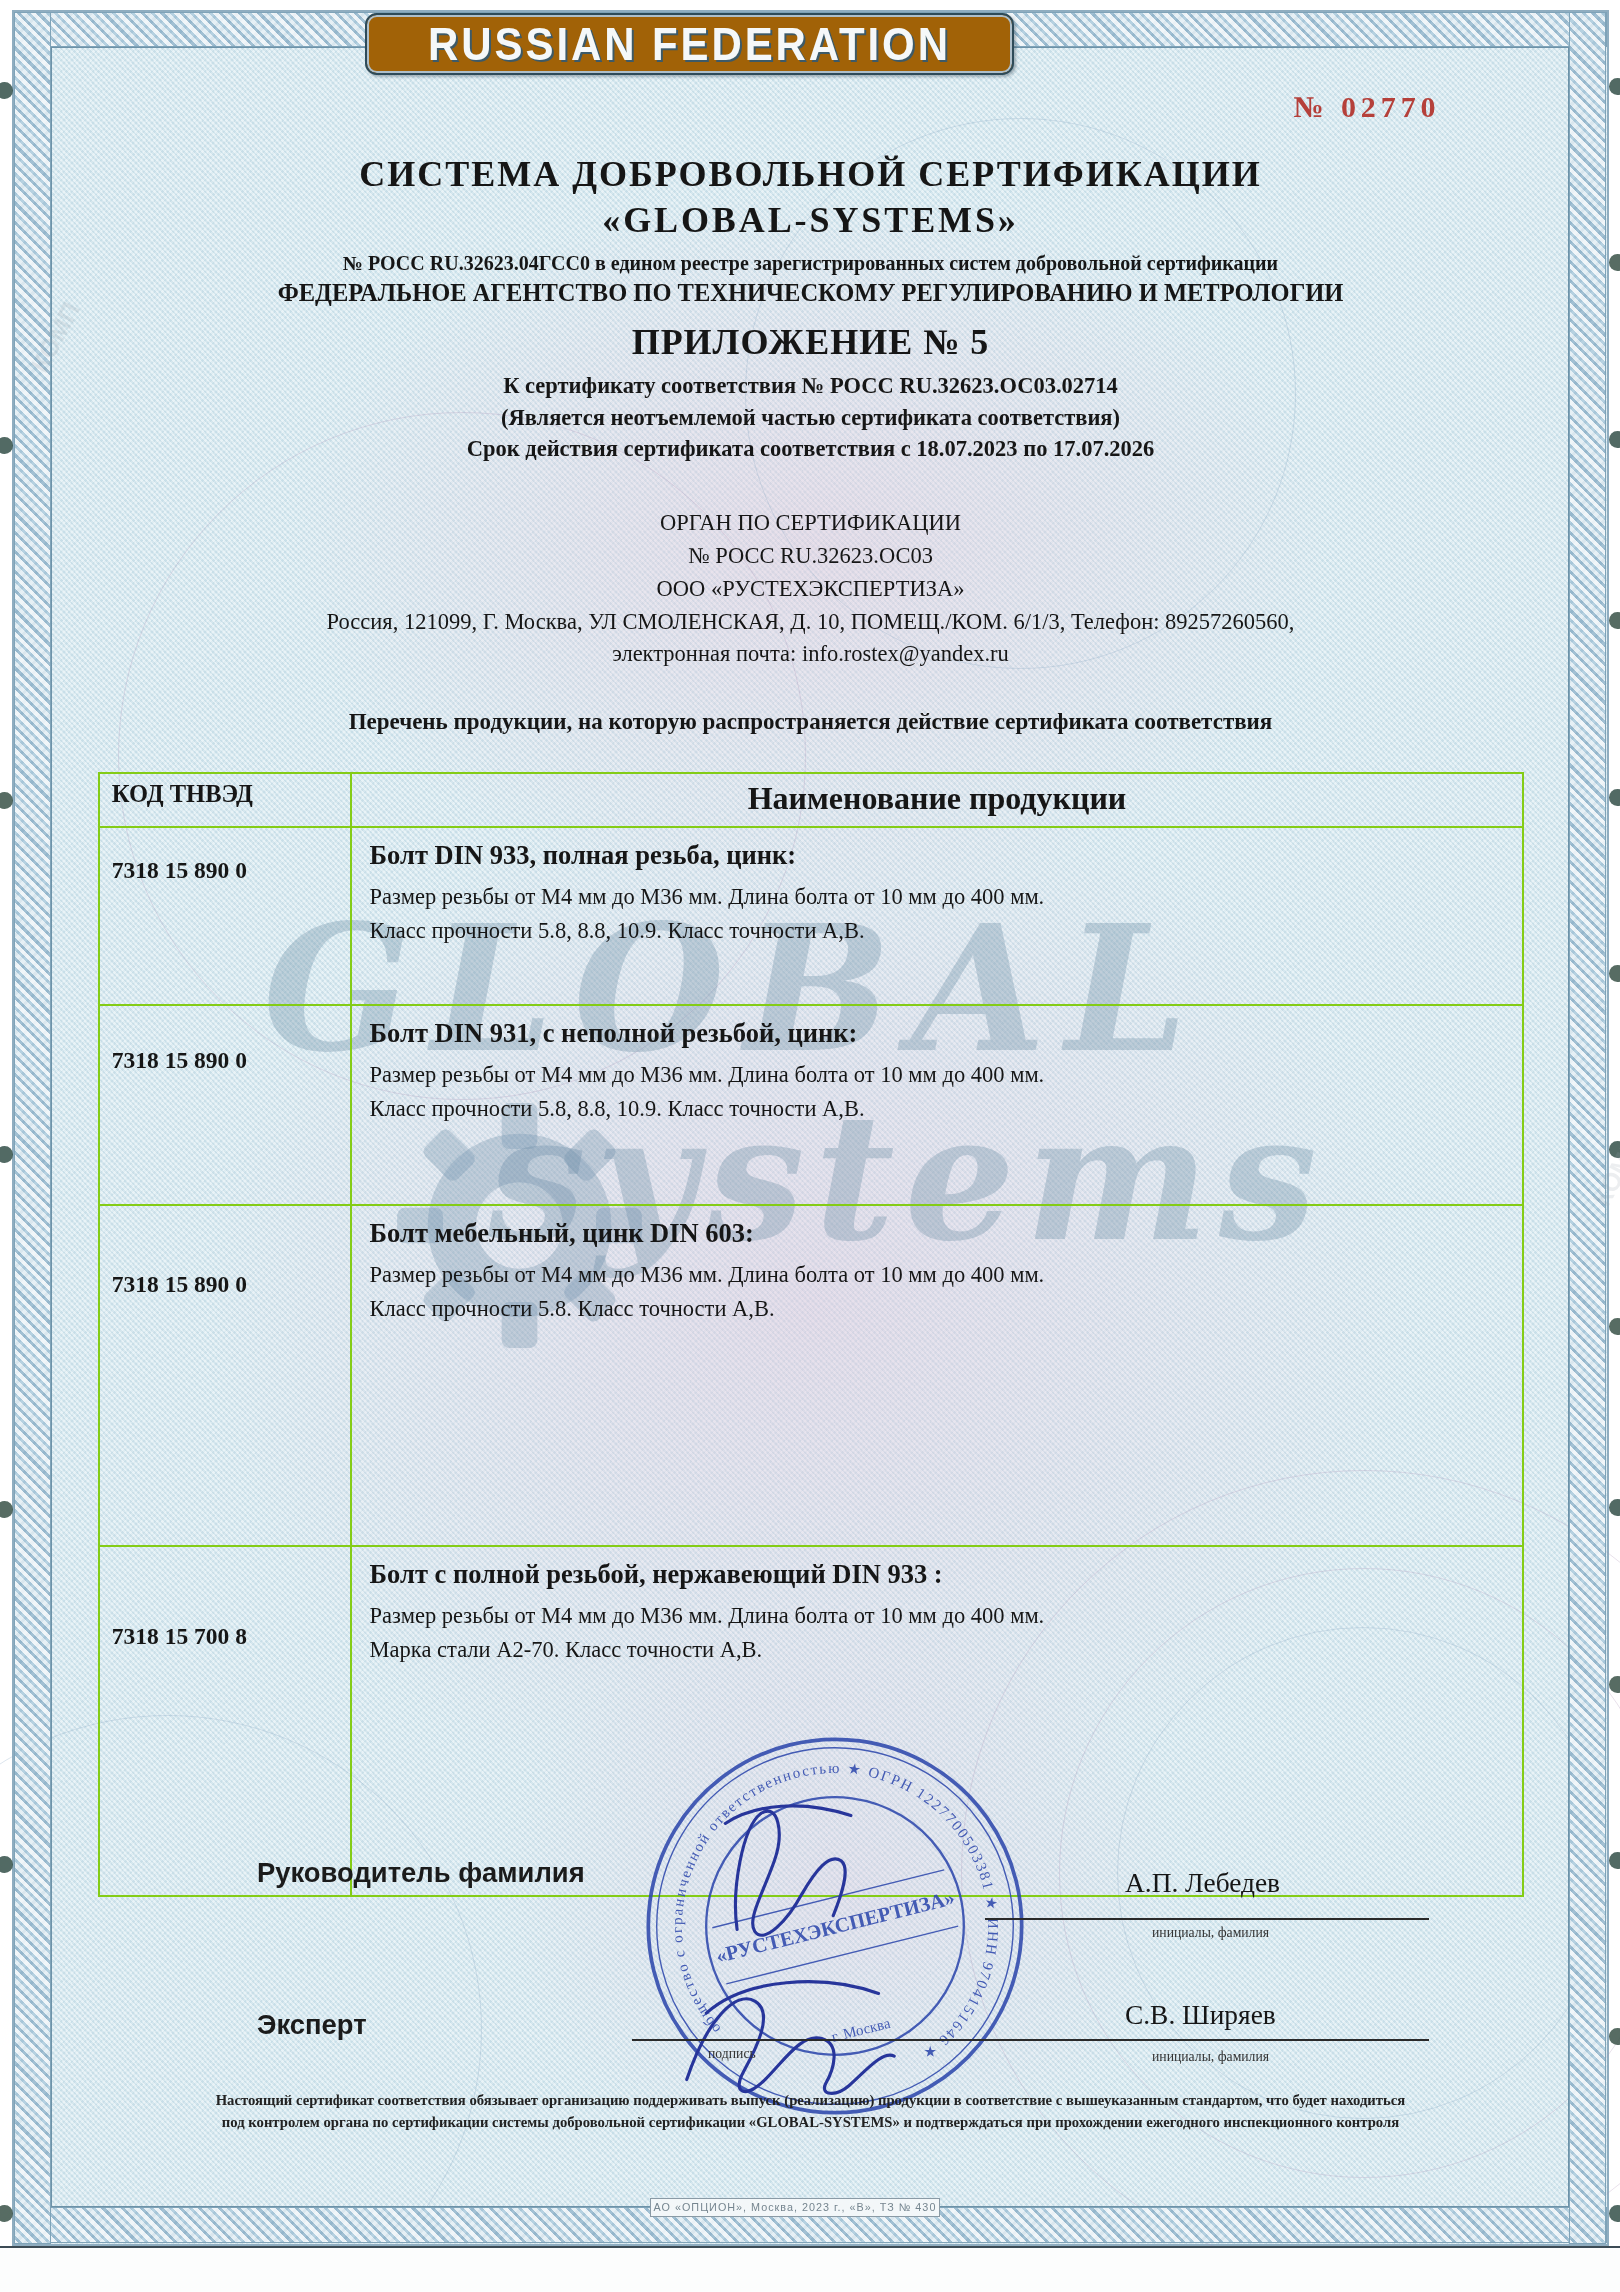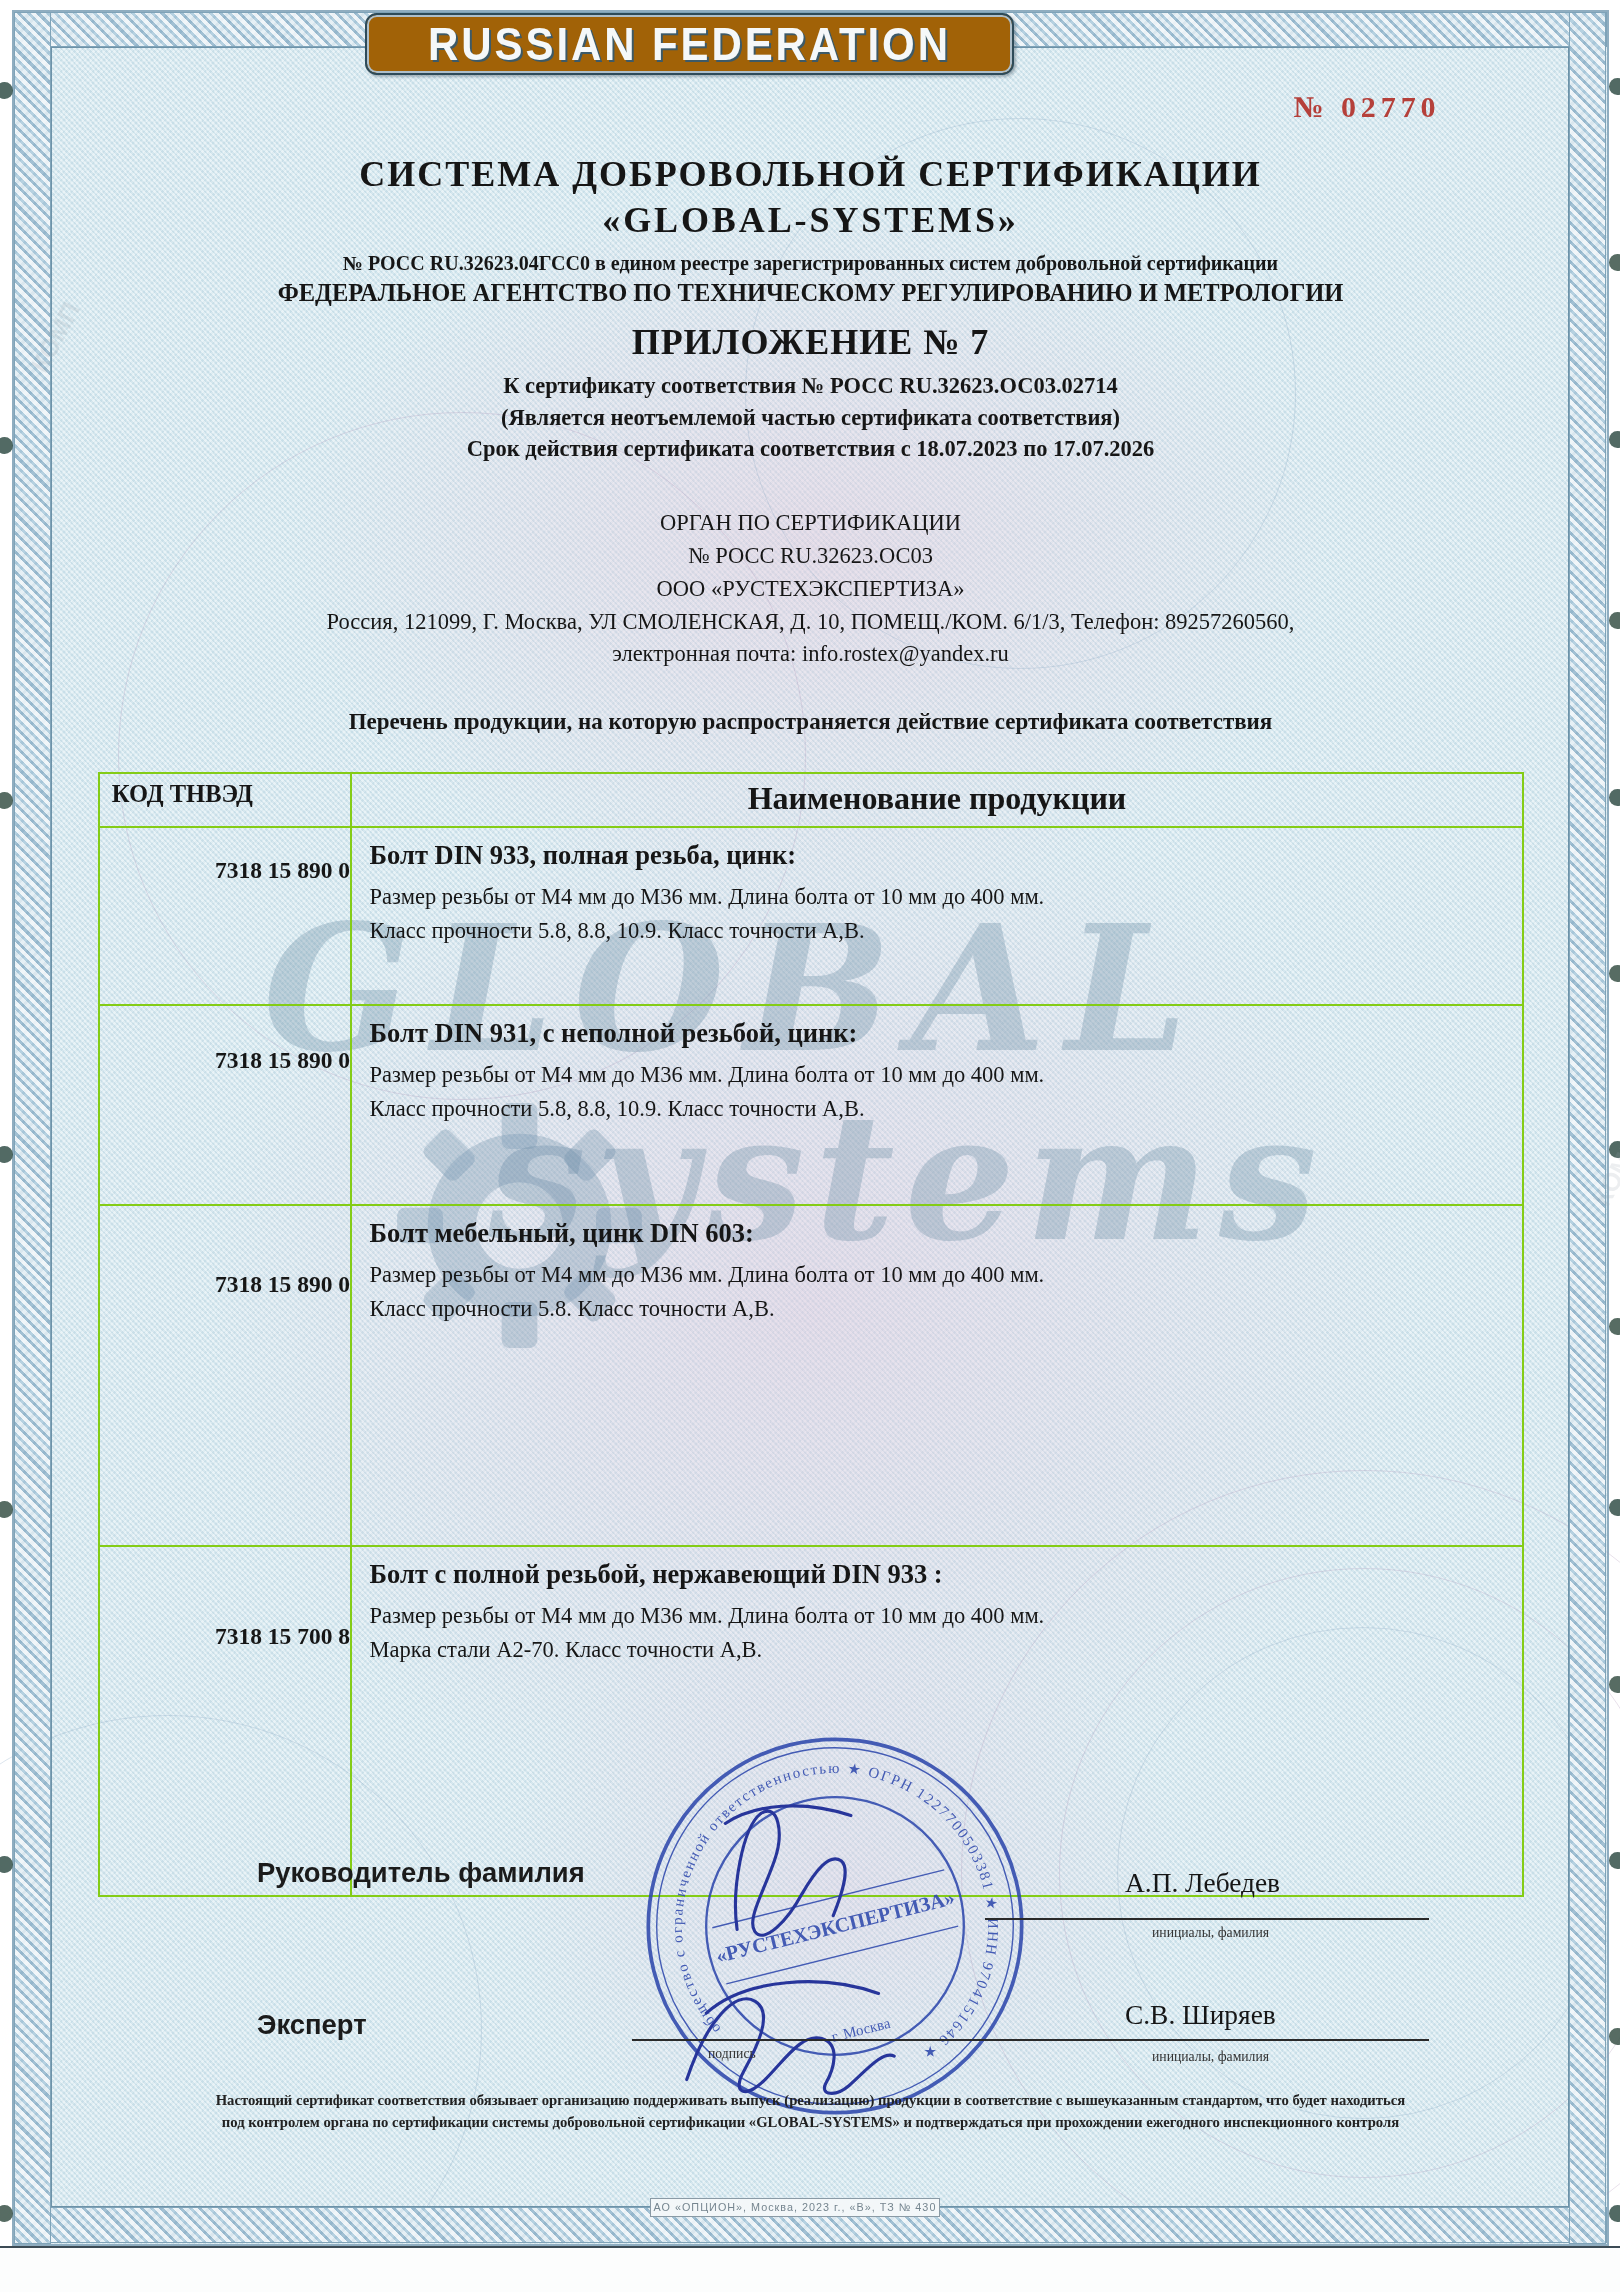--- a/index.html
+++ b/index.html
@@ -80,21 +80,21 @@
 
   
   .ptable{position:absolute;left:98px;top:772px;width:1426px;border-collapse:collapse;
     table-layout:fixed;}
   .ptable td{border:2px solid #84cc16;vertical-align:top;padding:0;
     background:rgba(255,255,255,.02);}
   .ptable .hdr td{height:46px;}
   .hdr-code{font-weight:bold;font-size:24.5px;padding:5.9px 0 0 11.8px !important;}
   .hdr-name{font-weight:bold;font-size:32px;text-align:center;padding-top:5.9px !important;}
   .row1 td{height:147px;} .row2 td{height:157px;} .row3 td{height:274px;} .row4 td{height:272px;}
-  .code-cell{font-weight:bold;font-size:23.5px;padding-left:11.8px !important;text-align:right;}
+  .code-cell{font-weight:bold;font-size:23.5px;padding-left:11.8px !important;}
   .row1 .code-cell{padding-top:29px !important;}
   .row2 .code-cell{padding-top:41px !important;}
   .row3 .code-cell{padding-top:65px !important;}
   .row4 .code-cell{padding-top:76px !important;border-radius:32px;}
   .name-cell{padding:9.8px 9.8px 0 17.6px !important;}
   .p-title{font-weight:bold;font-size:26.5px;margin:2px 0 9.8px 0;}
   .p-line{font-size:22.5px;line-height:34px;}
 
   
   .sig-label{position:absolute;font-family:"Liberation Sans",sans-serif;font-weight:bold;
@@ -161,21 +161,21 @@
   <div class="banner">
     <span class="banner-text">RUSSIAN FEDERATION</span>
   </div>
 
   <div class="doc-number">№ 02770</div>
 
   <div class="cline t-title">СИСТЕМА ДОБРОВОЛЬНОЙ СЕРТИФИКАЦИИ</div>
   <div class="cline t-title2">«GLOBAL-SYSTEMS»</div>
   <div class="cline t-registry">№ РОСС RU.32623.04ГСС0 в едином реестре зарегистрированных систем добровольной сертификации</div>
   <div class="cline t-agency">ФЕДЕРАЛЬНОЕ АГЕНТСТВО ПО ТЕХНИЧЕСКОМУ РЕГУЛИРОВАНИЮ И МЕТРОЛОГИИ</div>
-  <div class="cline t-annex">ПРИЛОЖЕНИЕ № 7</div>
+  <div class="cline t-annex">ПРИЛОЖЕНИЕ № 5</div>
   <div class="cline t-certref">К сертификату соответствия № РОСС RU.32623.ОС03.02714</div>
   <div class="cline t-note">(Является неотъемлемой частью сертификата соответствия)</div>
   <div class="cline t-validity">Срок действия сертификата соответствия с 18.07.2023 по 17.07.2026</div>
 
   <div class="cline t-org1">ОРГАН ПО СЕРТИФИКАЦИИ</div>
   <div class="cline t-org2">№ РОСС RU.32623.ОС03</div>
   <div class="cline t-org3">ООО «РУСТЕХЭКСПЕРТИЗА»</div>
   <div class="cline t-org4">Россия, 121099, Г. Москва, УЛ СМОЛЕНСКАЯ, Д. 10, ПОМЕЩ./КОМ. 6/1/3, Телефон: 89257260560,</div>
   <div class="cline t-org5">электронная почта: info.rostex@yandex.ru</div>
 

